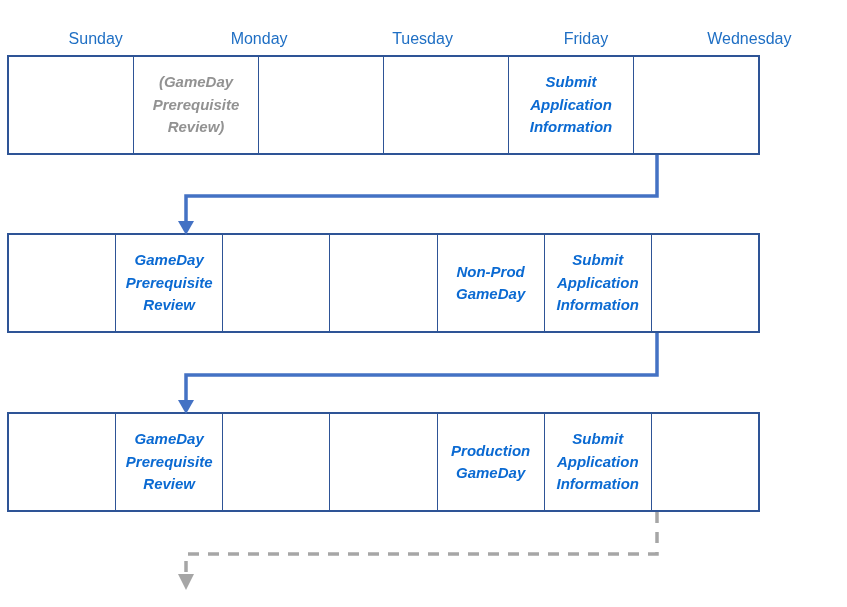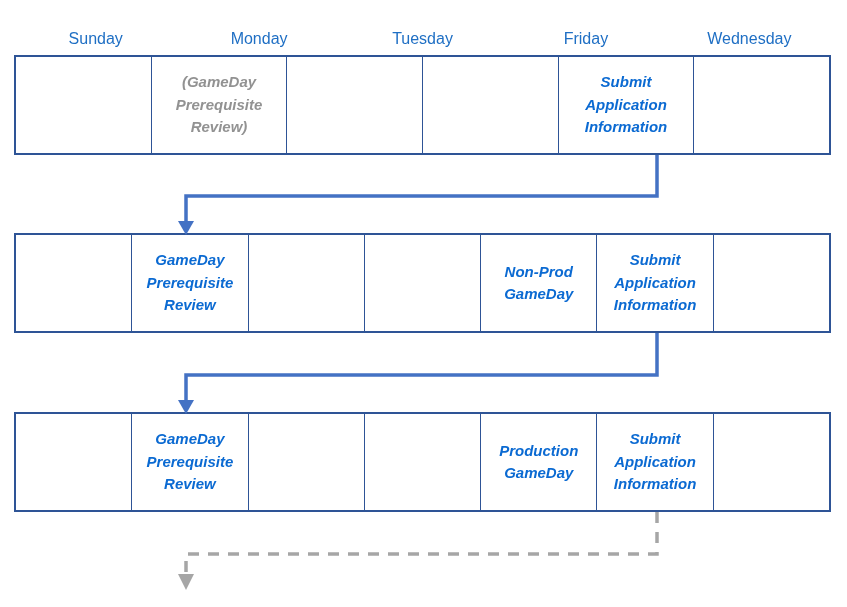--- a/index.html
+++ b/index.html
@@ -37,22 +37,22 @@
     text-align: center;
     font-size: 16px;
     color: #1f6fc4;
     line-height: 26px;
     white-space: nowrap;
   }
 
   
   .week-row {
     position: absolute;
-    left: 14px;
-    width: 817px;
+    left: 7px;
+    width: 753px;
     display: flex;
     box-sizing: border-box;
     border: 2px solid #2e5496;
     background: #ffffff;
   }
   #week-row-0 { top: 55px;  height: 100px; }
   #week-row-1 { top: 233px; height: 100px; }
   #week-row-2 { top: 412px; height: 100px; }
 
   .day-cell {

